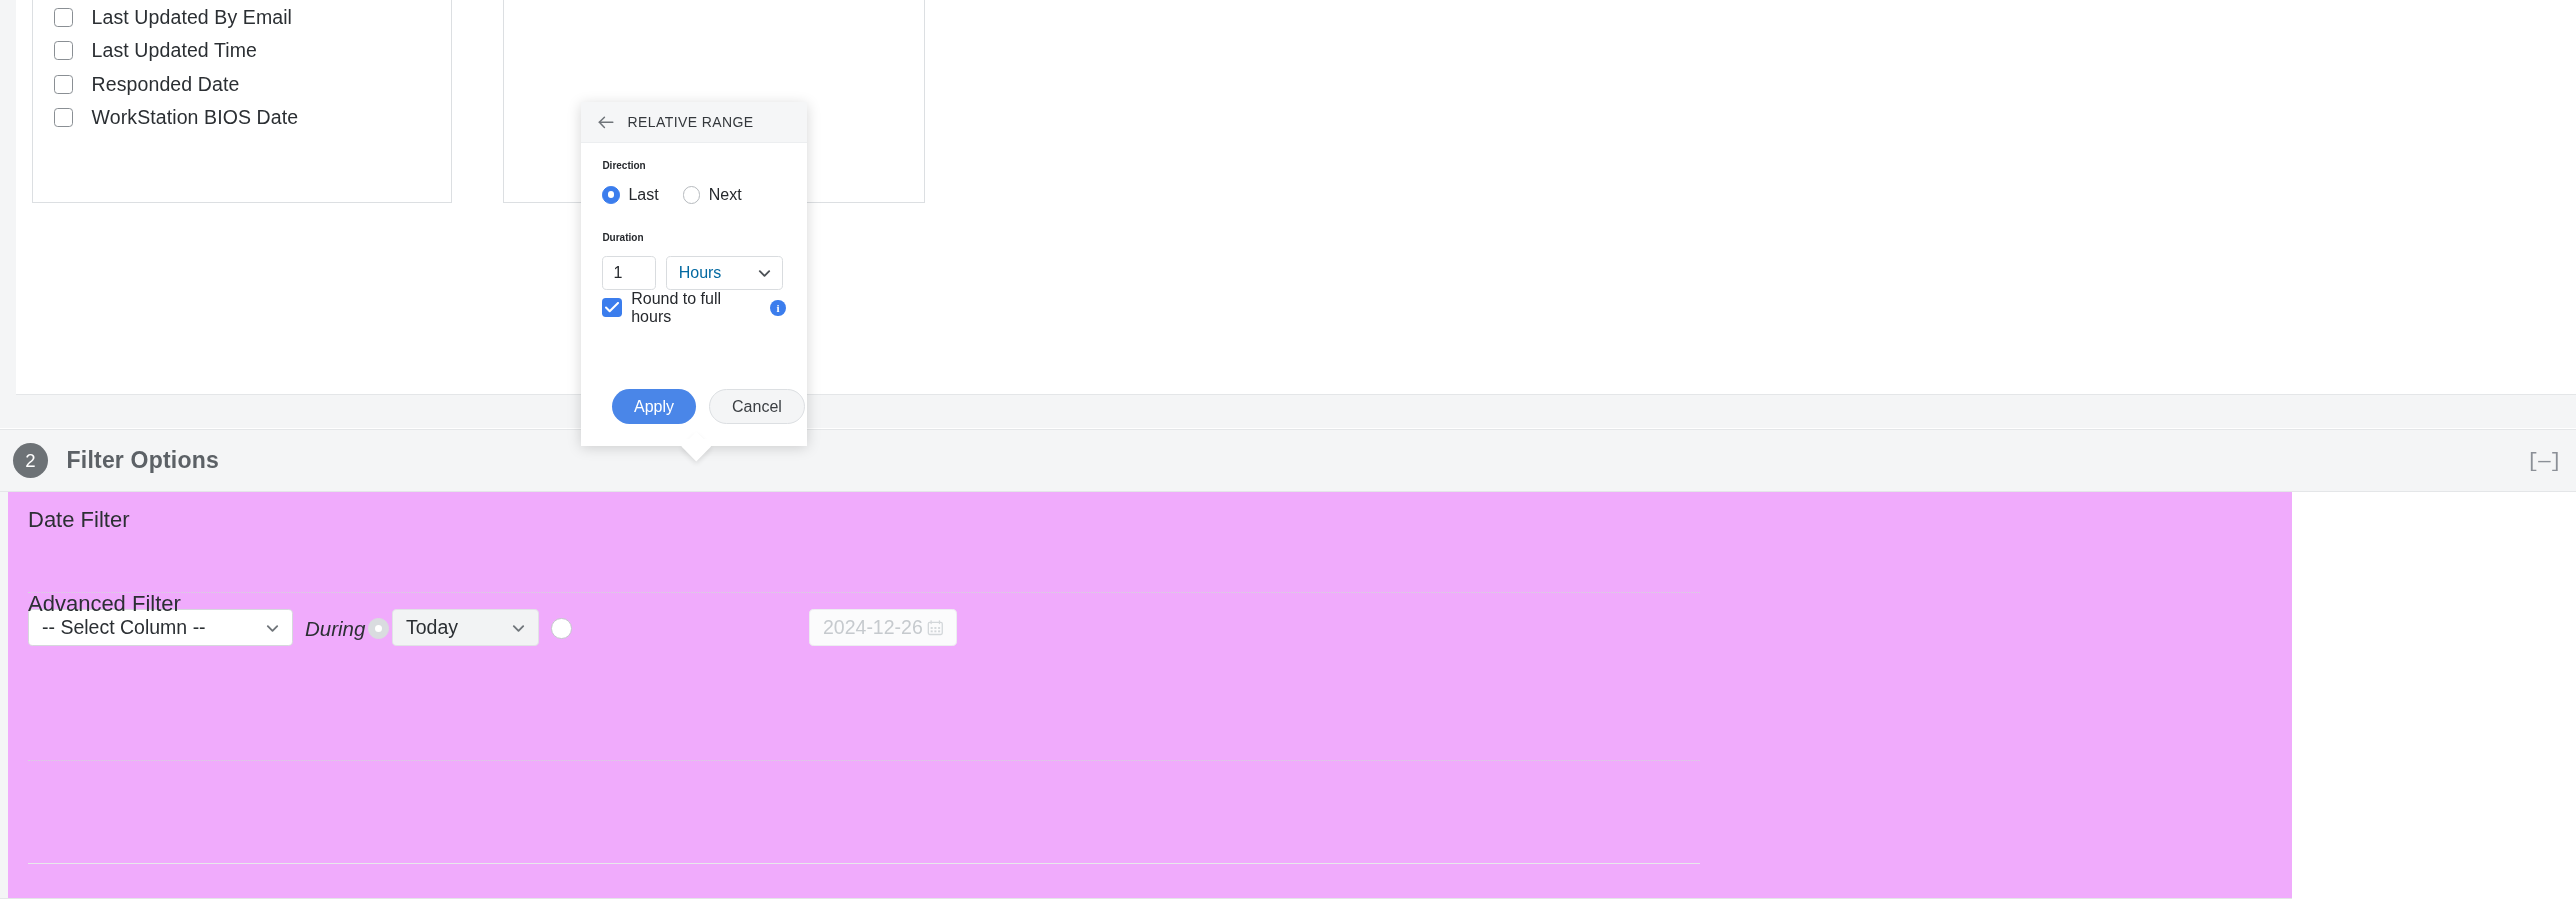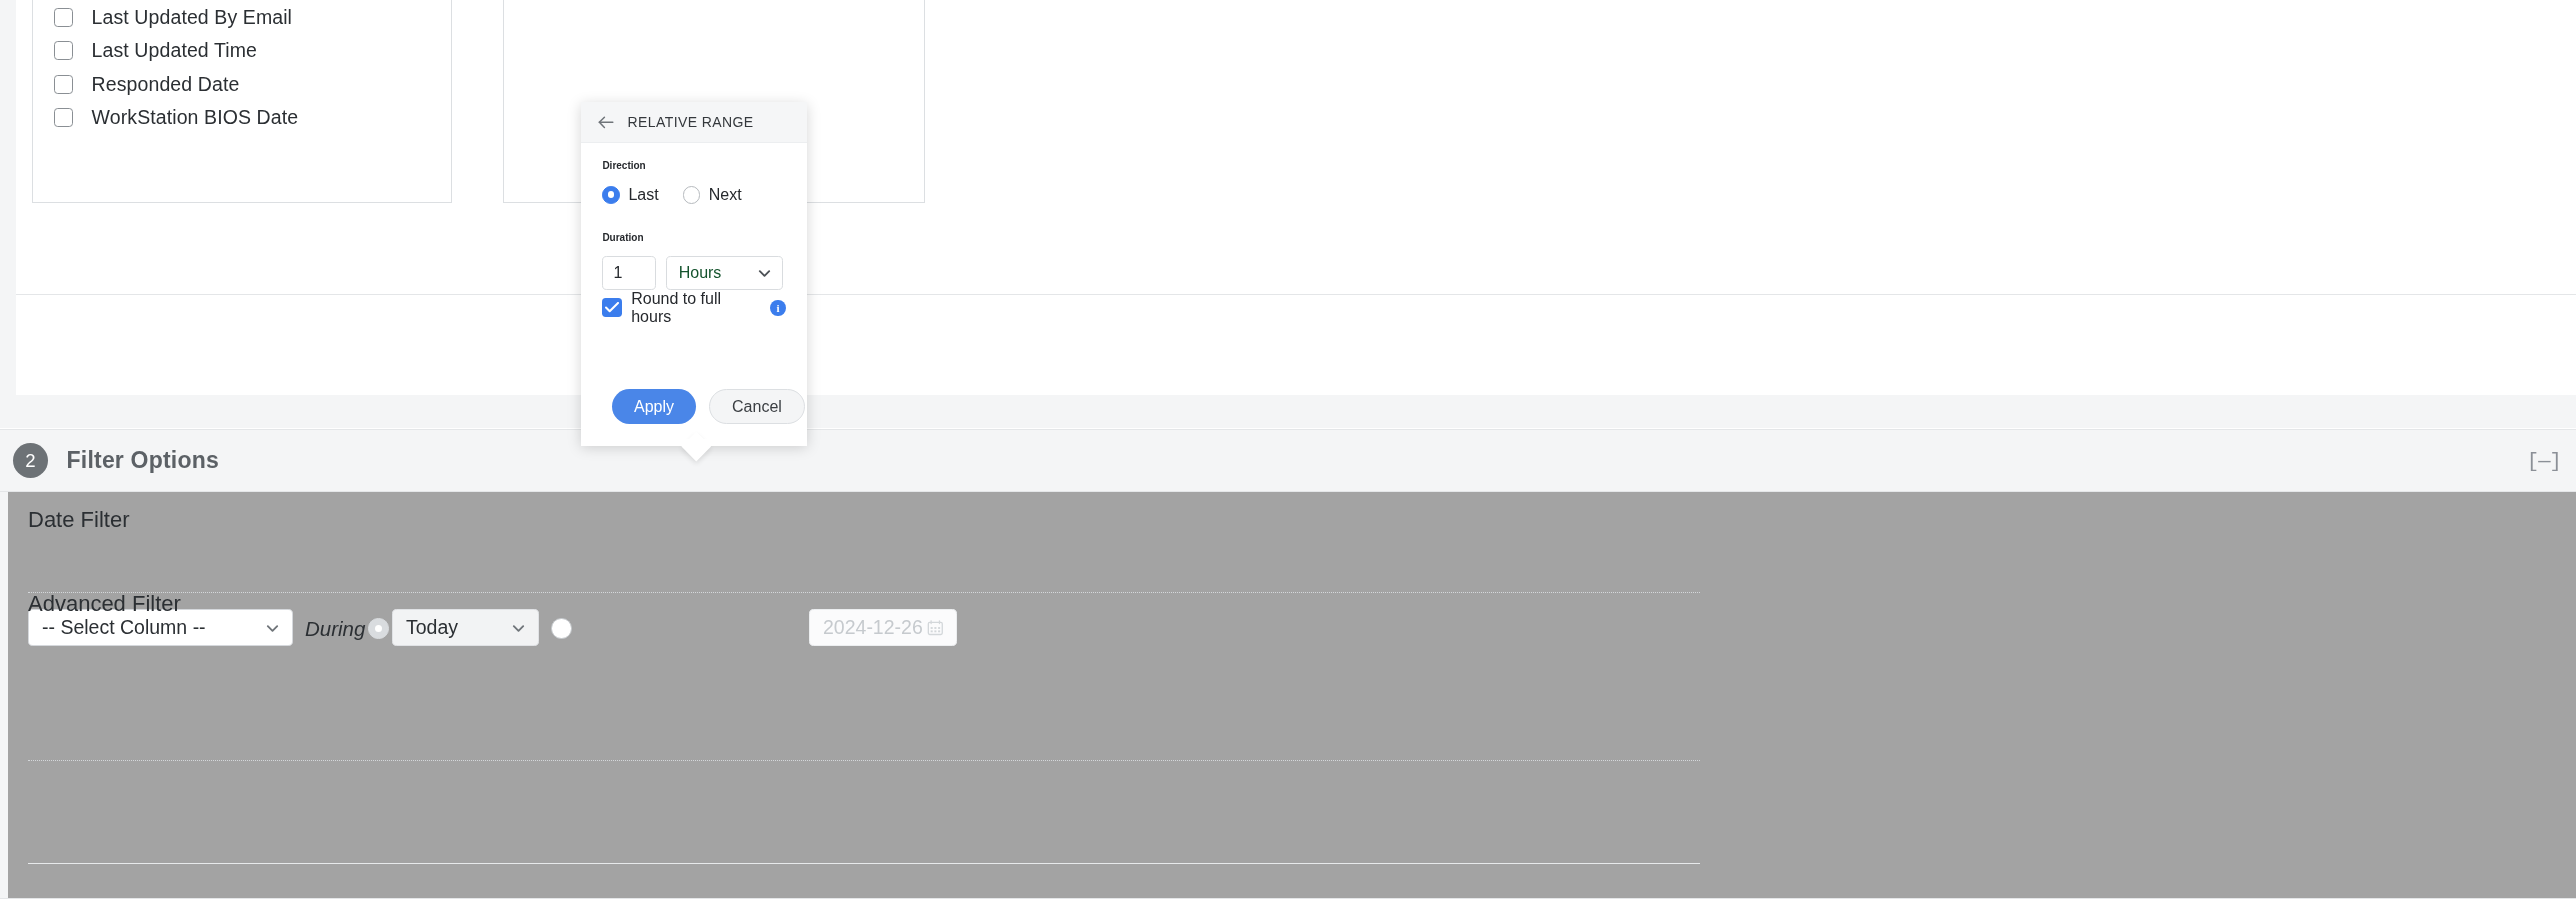--- a/index.html
+++ b/index.html
@@ -7,21 +7,21 @@
     margin: 0; padding: 0;
     width: 2576px; height: 921px;
     background: #ffffff;
     font-family: "Liberation Sans", sans-serif;
     -webkit-font-smoothing: antialiased;
   }
   #root { position: relative; width: 2576px; height: 921px; overflow: hidden; background:#fff; }
 
   
   .top-section {
-    position: absolute; left: 0; top: 0; width: 2576px; height: 295px;
+    position: absolute; left: 0; top: 0; width: 2576px; height: 395px;
     background: #ffffff;
     border-bottom: 0.9px solid #e4e6e8;
   }
   .top-gutter-left {
     position: absolute; left: 0; top: 0; width: 16px; height: 395px;
     background: #f4f5f6;
   }
   .cols-panel {
     position: absolute; top: -56px; width: 420px; height: 259px;
     border: 0.9px solid #dcdfe2; background: #fff;
@@ -58,22 +58,22 @@
   .section-title {
     margin-left: 18.6px; font-size: 23px; font-weight: bold; color: #5c6166; letter-spacing: 0.2px;
   }
   .collapse-icon {
     position: absolute; right: 15px; top: 50%; transform: translateY(-50%);
     font-size: 20.5px; color: #8b9097; letter-spacing: -0.9px;
     font-family: "Liberation Mono", monospace;
   }
 
   .filter-body {
-    position: absolute; left: 0; top: 492px; width: 2576px; height: 407px;
-    background: #a3a3a3; border-bottom: 0.9px solid #e4e6e8;
+    position: absolute; left: 0; top: 492px; width: 2292px; height: 407px;
+    background: #f0abfc; border-bottom: 0.9px solid #e4e6e8;
   }
   .body-gutter-left {
     position:absolute; left:0; top:0; width:8.4px; height:100%; background:#f4f5f6;
   }
 
   .grp-title {
     position: absolute; font-size: 22px; color: #2b2f33; font-weight: 400;
   }
   .dotted-rule {
     position: absolute; height: 0;
@@ -136,21 +136,21 @@
   }
   .pp-radio-lbl { font-size: 16px; color:#26292d; margin-left: 8.4px; margin-right: 24px; }
   .pp-dur-row { display:flex; align-items:center; margin-top: 1.9px; }
   .pp-num {
     width: 54px; height: 34px; border: 0.9px solid #d9dcdf; border-radius: 4.6px;
     display:flex; align-items:center; padding-left: 10.2px; font-size: 16px; color:#26292d;
     background:#fff;
   }
   .pp-unit {
     position: relative; width: 117px; height: 34px; border: 0.9px solid #d9dcdf; border-radius: 4.6px;
-    display:flex; align-items:center; padding-left: 12px; font-size: 16px; color:#14532d;
+    display:flex; align-items:center; padding-left: 12px; font-size: 16px; color:#0369a1;
     margin-left: 9.3px; background:#fff;
   }
   .pp-unit .caret { position:absolute; right: 10.2px; top:50%; transform:translateY(-50%); width:15px; height:15px;}
   .pp-chk-row { display:flex; align-items:center; }
   .pp-chk {
     position: relative; width: 19.5px; height: 19.5px; border-radius: 3.7px; background:#3b7ded;
     flex:0 0 auto;
   }
   .pp-chk svg { position:absolute; left:2.8px; top:3.7px; }
   .pp-chk-lbl { font-size: 16px; color: #26292d; margin-left: 9.3px; }

